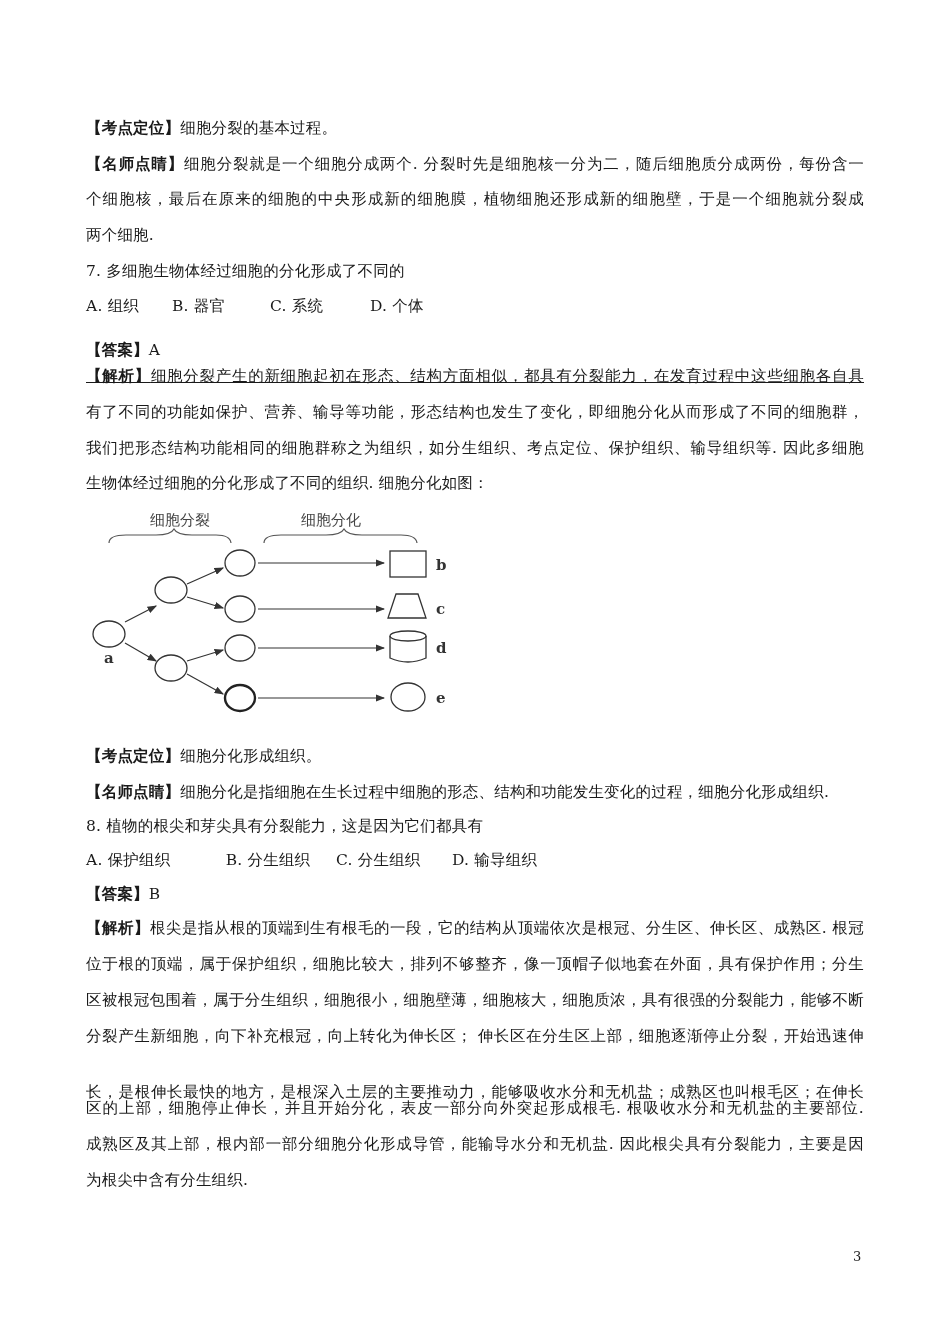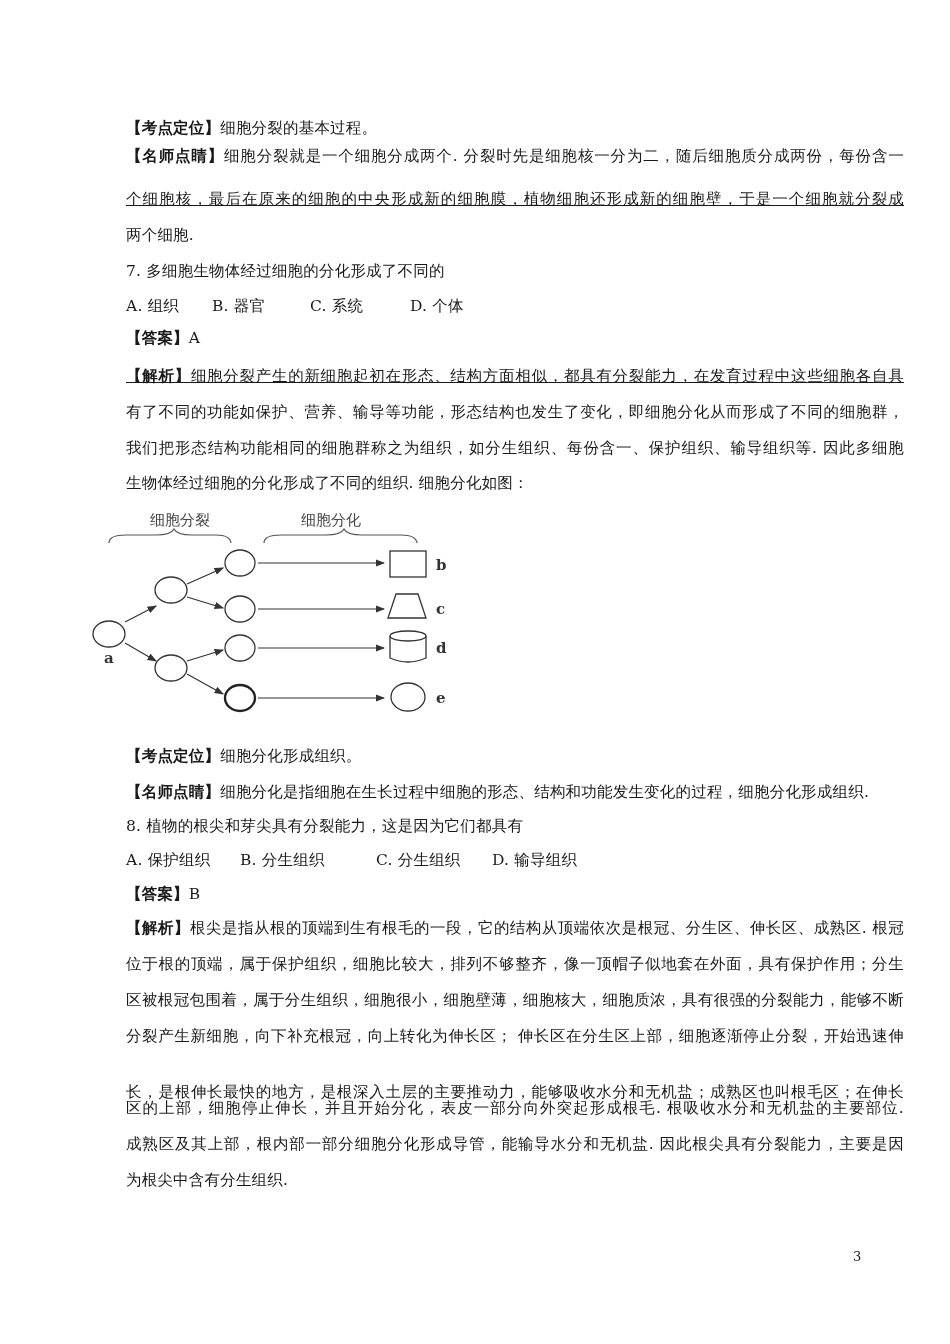--- a/index.html
+++ b/index.html
@@ -1,48 +1,48 @@
 <!DOCTYPE html>
 <html><head>
 <meta charset="utf-8">
 <style>
   html, body { margin: 0; padding: 0; background: #ffffff; }
   body { width: 950px; height: 1344px; position: relative; overflow: hidden;
          font-family: "DejaVu Serif", "Liberation Serif", serif; color: #1a1a1a; }
-  .line { position: absolute; left: 86px; font-size: 15.5px; line-height: 20px; white-space: nowrap; letter-spacing: 0.2px; margin-left: 40px; }
+  .line { position: absolute; left: 86px; font-size: 15.5px; line-height: 20px; white-space: nowrap; letter-spacing: 0.2px; }
   .line.justify { width: 778px; text-align: justify; text-align-last: justify; }
   .b { font-weight: bold; }
   .opts span { display: inline-block; }
   #diagram { position: absolute; left: 86px; top: 503px; width: 380px; height: 215px; }
   .pagenum { position: absolute; left: 853px; top: 1249px; font-size: 13px; }
 </style>
 </head>
 <body>
 
 <div class="line" style="top:118px;">
   <span class="b">【考点定位】</span><span>细胞分裂的基本过程。</span>
 </div>
-<div class="line justify" style="top:146px;">
+<div class="line justify" style="top:154px;">
   <span class="b">【名师点睛】</span><span>细胞分裂就是一个细胞分成两个. 分裂时先是细胞核一分为二，随后细胞质分成两份，每份含一</span>
 </div>
-<div class="line justify" style="top:189px;text-decoration:underline;">个细胞核，最后在原来的细胞的中央形成新的细胞膜，植物细胞还形成新的细胞壁，于是一个细胞就分裂成</div>
+<div class="line justify" style="top:189px;">个细胞核，最后在原来的细胞的中央形成新的细胞膜，植物细胞还形成新的细胞壁，于是一个细胞就分裂成</div>
 <div class="line" style="top:225px;">两个细胞.</div>
 
 <div class="line" style="top:261px;">7. 多细胞生物体经过细胞的分化形成了不同的</div>
 <div class="line opts" style="top:296px;">
   <span style="width:86px;">A. 组织</span><span style="width:98px;">B. 器官</span><span style="width:100px;">C. 系统</span><span>D. 个体</span>
 </div>
-<div class="line" style="top:328px;text-align:right;">
+<div class="line" style="top:340px;text-align:right;">
   <span class="b">【答案】</span><span>A</span>
 </div>
 <div class="line justify" style="top:366px;text-decoration:underline;">
   <span class="b">【解析】</span><span>细胞分裂产生的新细胞起初在形态、结构方面相似，都具有分裂能力，在发育过程中这些细胞各自具</span>
 </div>
 <div class="line justify" style="top:402px;">有了不同的功能如保护、营养、输导等功能，形态结构也发生了变化，即细胞分化从而形成了不同的细胞群，</div>
-<div class="line justify" style="top:438px;">我们把形态结构功能相同的细胞群称之为组织，如分生组织、每份含一、保护组织、输导组织等. 因此多细胞</div>
+<div class="line justify" style="top:438px;">我们把形态结构功能相同的细胞群称之为组织，如分生组织、考点定位、保护组织、输导组织等. 因此多细胞</div>
 <div class="line" style="top:473px;">生物体经过细胞的分化形成了不同的组织. 细胞分化如图：</div>
 
 <svg id="diagram" viewBox="0 0 380 215">
   <defs>
     <marker id="ah" markerWidth="8" markerHeight="6" refX="7" refY="3" orient="auto">
       <path d="M0,0 L8,3 L0,6 Z" fill="#333"></path>
     </marker>
   </defs>
   <text x="64" y="22" font-size="15" fill="#444" font-family="DejaVu Sans, sans-serif">细胞分裂</text>
   <text x="215" y="22" font-size="15" fill="#444" font-family="DejaVu Sans, sans-serif">细胞分化</text>
@@ -89,21 +89,21 @@
 
 <div class="line" style="top:746px;">
   <span class="b">【考点定位】</span><span>细胞分化形成组织。</span>
 </div>
 <div class="line" style="top:782px;">
   <span class="b">【名师点睛】</span><span>细胞分化是指细胞在生长过程中细胞的形态、结构和功能发生变化的过程，细胞分化形成组织.</span>
 </div>
 
 <div class="line" style="top:816px;">8. 植物的根尖和芽尖具有分裂能力，这是因为它们都具有</div>
 <div class="line opts" style="top:850px;">
-  <span style="width:114px;">A. 保护组织</span><span style="width:136px;">B. 分生组织</span><span style="width:116px;">C. 分生组织</span><span>D. 输导组织</span>
+  <span style="width:114px;">A. 保护组织</span><span style="width:136px;text-align:center;">B. 分生组织</span><span style="width:116px;">C. 分生组织</span><span>D. 输导组织</span>
 </div>
 <div class="line" style="top:884px;">
   <span class="b">【答案】</span><span>B</span>
 </div>
 <div class="line justify" style="top:918px;">
   <span class="b">【解析】</span><span>根尖是指从根的顶端到生有根毛的一段，它的结构从顶端依次是根冠、分生区、伸长区、成熟区. 根冠</span>
 </div>
 <div class="line justify" style="top:954px;">位于根的顶端，属于保护组织，细胞比较大，排列不够整齐，像一顶帽子似地套在外面，具有保护作用；分生</div>
 <div class="line justify" style="top:990px;">区被根冠包围着，属于分生组织，细胞很小，细胞壁薄，细胞核大，细胞质浓，具有很强的分裂能力，能够不断</div>
 <div class="line justify" style="top:1026px;">分裂产生新细胞，向下补充根冠，向上转化为伸长区； 伸长区在分生区上部，细胞逐渐停止分裂，开始迅速伸</div>

